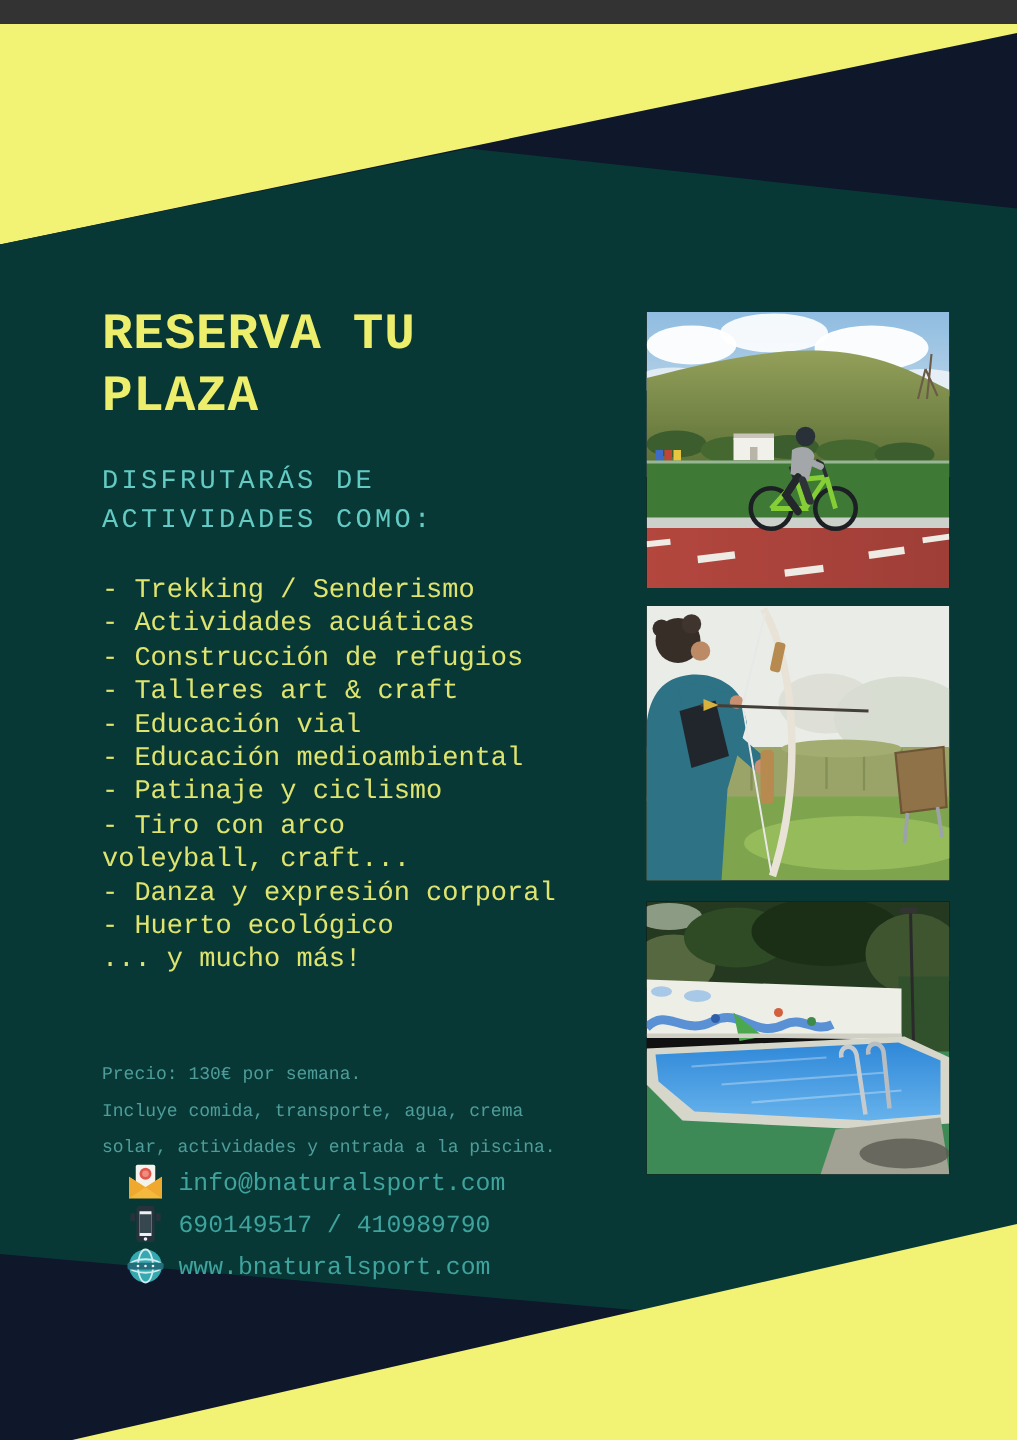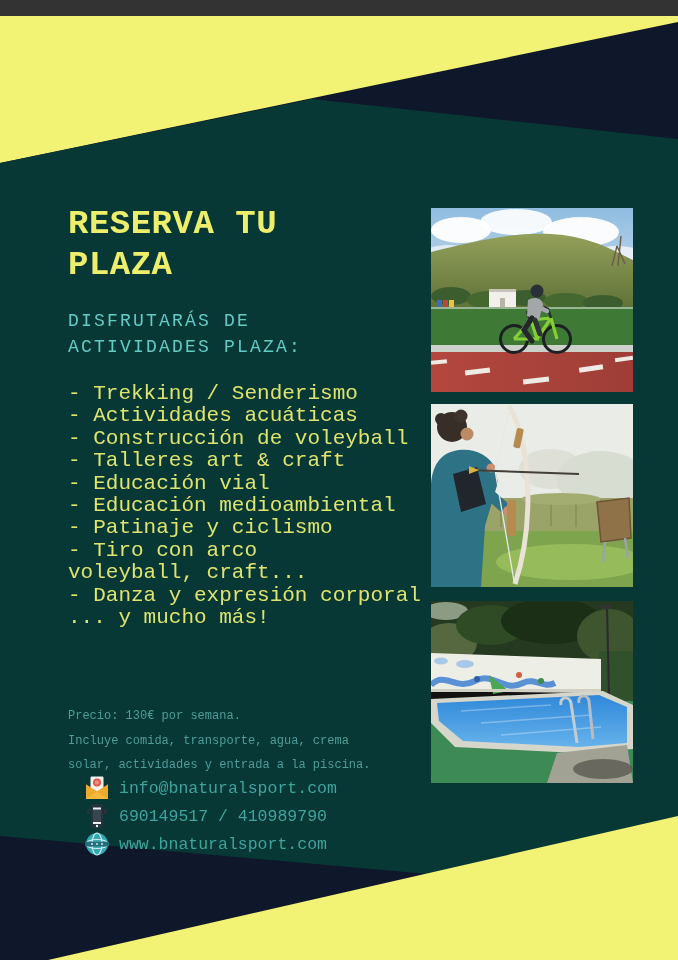--- a/index.html
+++ b/index.html
@@ -19,21 +19,21 @@
     font-size:34px; font-weight:700; line-height:1.2; letter-spacing:.5px;
     color:#EDEE6C;
   }
   .subtitle {
     position:absolute; left:68px; top:292px; width:290px;
     font-size:18px; font-weight:400; letter-spacing:2.2px; line-height:1.45;
     color:#63CAC4;
   }
   .activities {
     position:absolute; left:68px; top:367px; width:340px;
-    font-size:21px; line-height:22.4px; color:#DEE46E; white-space:nowrap;
+    font-size:18px; line-height:22.4px; color:#DEE46E; white-space:nowrap;
   }
   .price {
     position:absolute; left:68px; top:688px; width:340px;
     font-size:12px; line-height:24.6px; color:#4E9D9A; white-space:nowrap;
   }
   .contact { position:absolute; left:84px; top:758px; }
   .contact-row { display:flex; align-items:center; height:28px; gap:9px;text-align:center; }
   .contact-row .txt { font-size:16.5px; color:#3FA39E; }
   .cicon { width:26px; height:26px; flex:0 0 26px; display:inline-block; }
 
@@ -45,33 +45,34 @@
 </style>
 </head>
 <body>
 
 <div class="poster">
 
   <div class="shape bg-yellow-top"></div>
   <div class="shape teal-panel"></div>
 
   <h1 class="page-title">RESERVA TU PLAZA</h1>
-  <h2 class="subtitle">DISFRUTARÁS DE ACTIVIDADES PLAZA:</h2>
+  <h2 class="subtitle">DISFRUTARÁS DE ACTIVIDADES COMO:</h2>
 
   <div class="activities">
     <div>- Trekking / Senderismo</div>
     <div>- Actividades acuáticas</div>
-    <div>- Construcción de voleyball</div>
+    <div>- Construcción de refugios</div>
     <div>- Talleres art &amp; craft</div>
     <div>- Educación vial</div>
     <div>- Educación medioambiental</div>
     <div>- Patinaje y ciclismo</div>
     <div>- Tiro con arco</div>
     <div>voleyball, craft...</div>
     <div>- Danza y expresión corporal</div>
+    <div>- Huerto ecológico</div>
     <div>... y mucho más!</div>
   </div>
 
   <div class="price">
     <div>Precio: 130€ por semana.</div>
     <div>Incluye comida, transporte, agua, crema</div>
     <div>solar, actividades y entrada a la piscina.</div>
   </div>
 
   <div class="contact">

